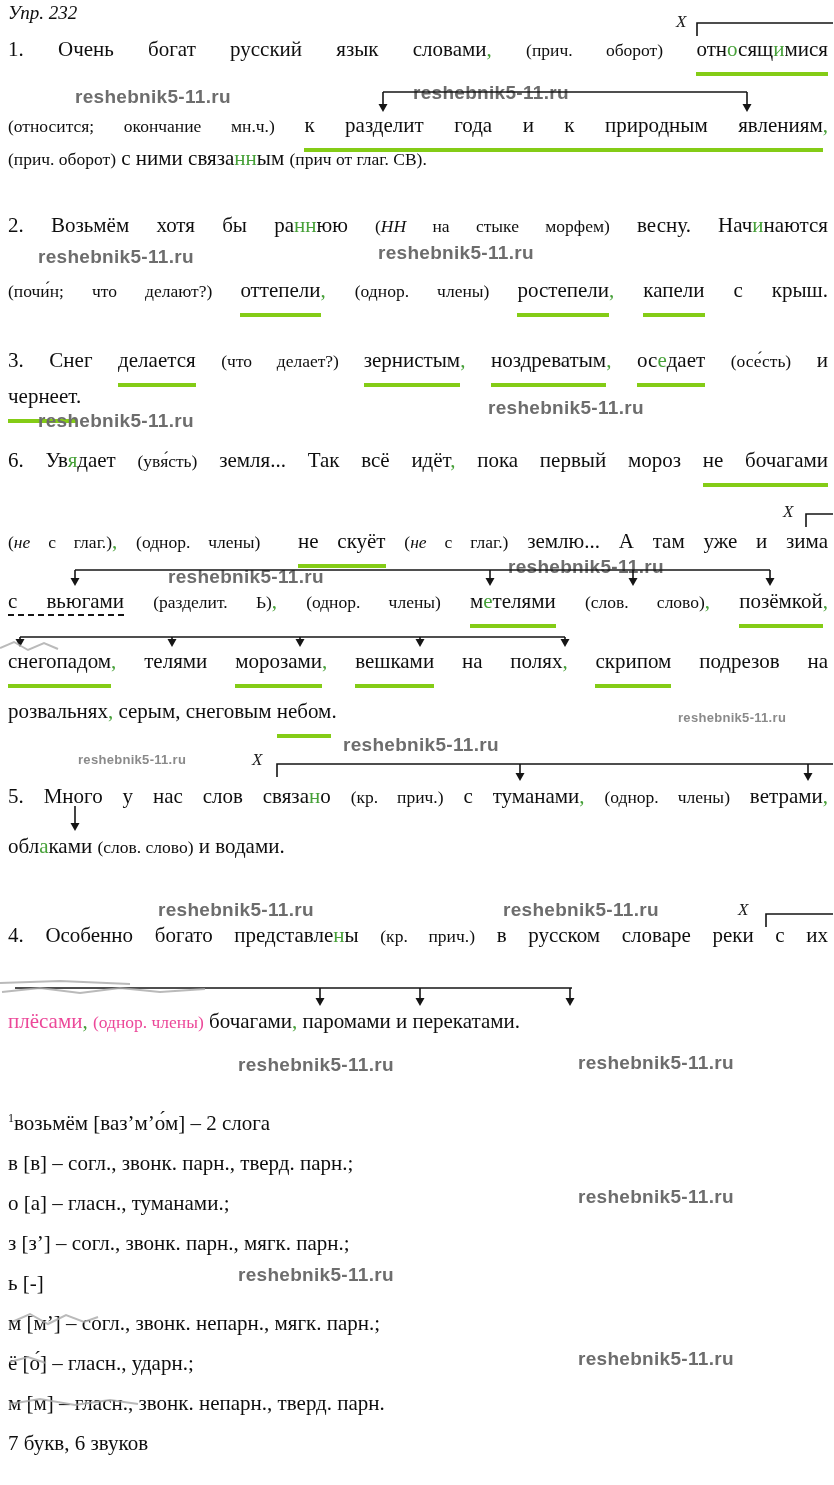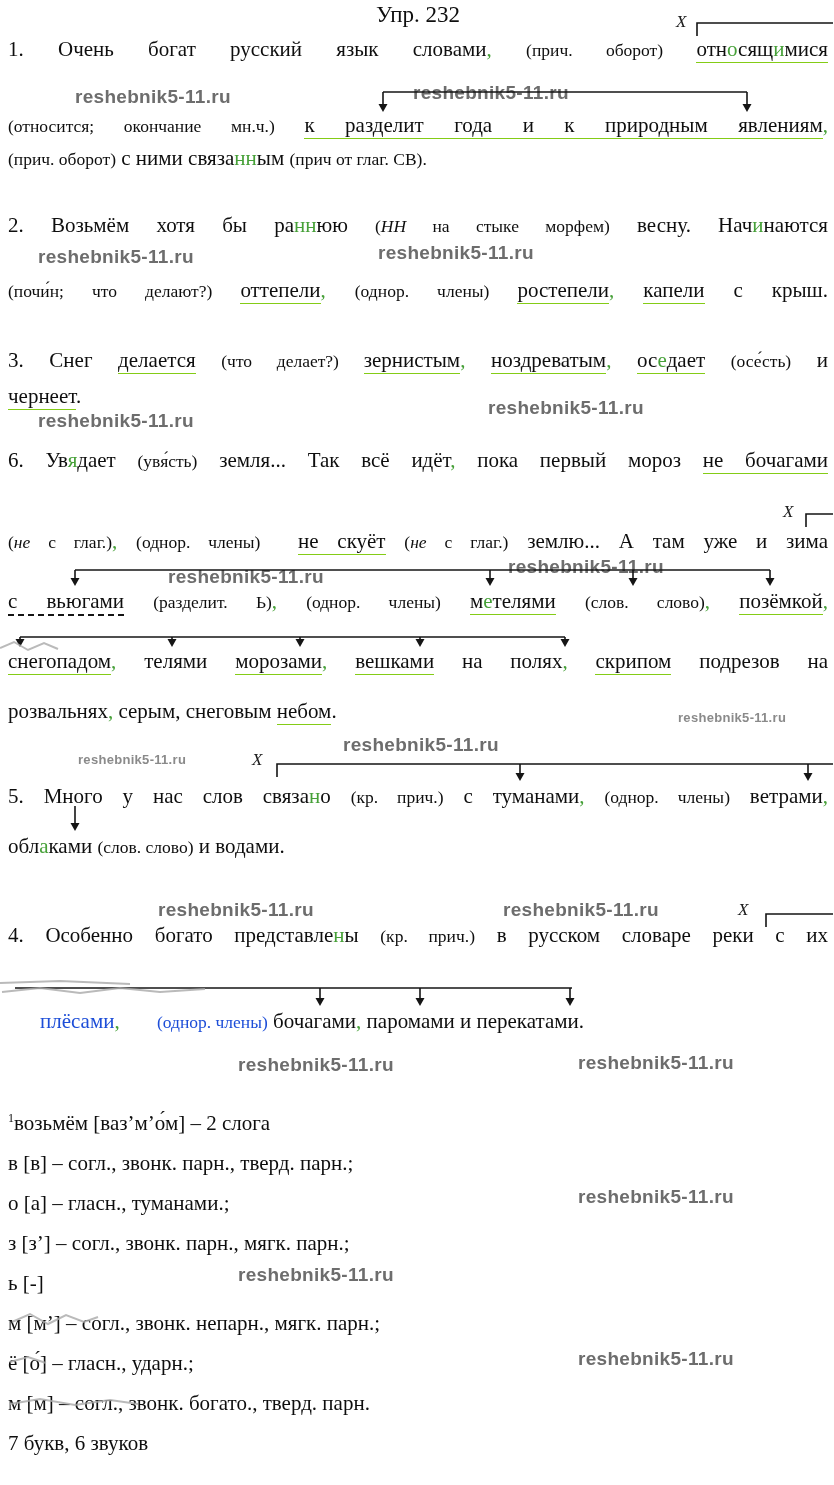--- a/index.html
+++ b/index.html
@@ -2,26 +2,26 @@
 <html><head>
 <meta charset="utf-8">
 <style>
   html,body{margin:0;padding:0;background:#ffffff;}
   .page{position:relative;width:834px;height:1485px;background:#fff;overflow:hidden;
         font-family:"Liberation Serif", serif;color:#0e0e0e;}
   .line{position:absolute;left:8px;width:820px;font-size:21px;line-height:1.32;white-space:pre-wrap;}
   .line.just{text-align:justify;text-align-last:justify;}
   .line .ann{font-size:17.5px;}
   .g{color:#46a038;}
-  .u{border-bottom:1px solid #84cc16;padding-bottom:1px;}
+  .u{border-bottom:4px solid #84cc16;padding-bottom:11px;}
   .ud{border-bottom:2px dashed #141414;padding-bottom:1px;}
   .i{font-style:italic;}
   .sup{vertical-align:super;font-size:12px;}
-  .faded{color:#1d4ed8;margin-left:32px;}
-  #title{top:0px;font-size:23px;text-align:center;}
+  .faded{color:#ec4899;}
+  #title{top:0px;font-style:italic;font-size:19px;}
   #p1l1{top:36px}  #p1l2{top:112px} #p1l3{top:145px}
   #p2l1{top:212px} #p2l2{top:277px}
   #p3l1{top:347px} #p3l2{top:383px}
   #p4l1{top:447px} #p4l2{top:528px} #p4l3{top:588px} #p4l4{top:648px} #p4l5{top:698px}
   #p5l1{top:783px} #p5l2{top:833px}
   #p6l1{top:922px} #p6l2{top:1008px}
   #f0{top:1110px} #f1{top:1150px} #f2{top:1190px} #f3{top:1230px} #f4{top:1270px}
   #f5{top:1310px} #f6{top:1350px} #f7{top:1390px} #f8{top:1430px}
 
   .wm{position:absolute;font-family:Liberation Sans, sans-serif;font-weight:700;font-size:19px;
@@ -68,21 +68,21 @@
       <div class="line" id="p5l2"><span>обл</span><span class="g">а</span><span>ками </span><span class="ann">(слов. слово)</span><span> и водами.</span></div>
       <div class="line just" id="p6l1"><span>4. Особенно богато представле</span><span class="g">н</span><span>ы </span><span class="ann">(кр. прич.)</span><span> в русском словаре реки с их</span></div>
       <div class="line" id="p6l2"><span class="faded">плёсами</span><span class="g">,</span><span> </span><span class="ann faded">(однор. члены)</span><span> бочагами</span><span class="g">,</span><span> паромами и перекатами.</span></div>
       <div class="line" id="f0"><span class="sup">1</span><span>возьмём [ваз’м’о́м] – 2 слога</span></div>
       <div class="line" id="f1"><span>в [в] – согл., звонк. парн., тверд. парн.;</span></div>
       <div class="line" id="f2"><span>о [а] – гласн., туманами.;</span></div>
       <div class="line" id="f3"><span>з [з’] – согл., звонк. парн., мягк. парн.;</span></div>
       <div class="line" id="f4"><span>ь [-]</span></div>
       <div class="line" id="f5"><span>м [м’] – согл., звонк. непарн., мягк. парн.;</span></div>
       <div class="line" id="f6"><span>ё [о́] – гласн., ударн.;</span></div>
-      <div class="line" id="f7"><span>м [м] – согл., звонк. богато., тверд. парн.</span></div>
+      <div class="line" id="f7"><span>м [м] – гласн., звонк. непарн., тверд. парн.</span></div>
       <div class="line" id="f8"><span>7 букв, 6 звуков</span></div>
     </div>
 
   <span class="wm wm-0">reshebnik5-11.ru</span>
   <span class="wm wm-1">reshebnik5-11.ru</span>
   <span class="wm wm-2">reshebnik5-11.ru</span>
   <span class="wm wm-3">reshebnik5-11.ru</span>
   <span class="wm wm-4">reshebnik5-11.ru</span>
   <span class="wm wm-5">reshebnik5-11.ru</span>
   <span class="wm wm-6">reshebnik5-11.ru</span>

